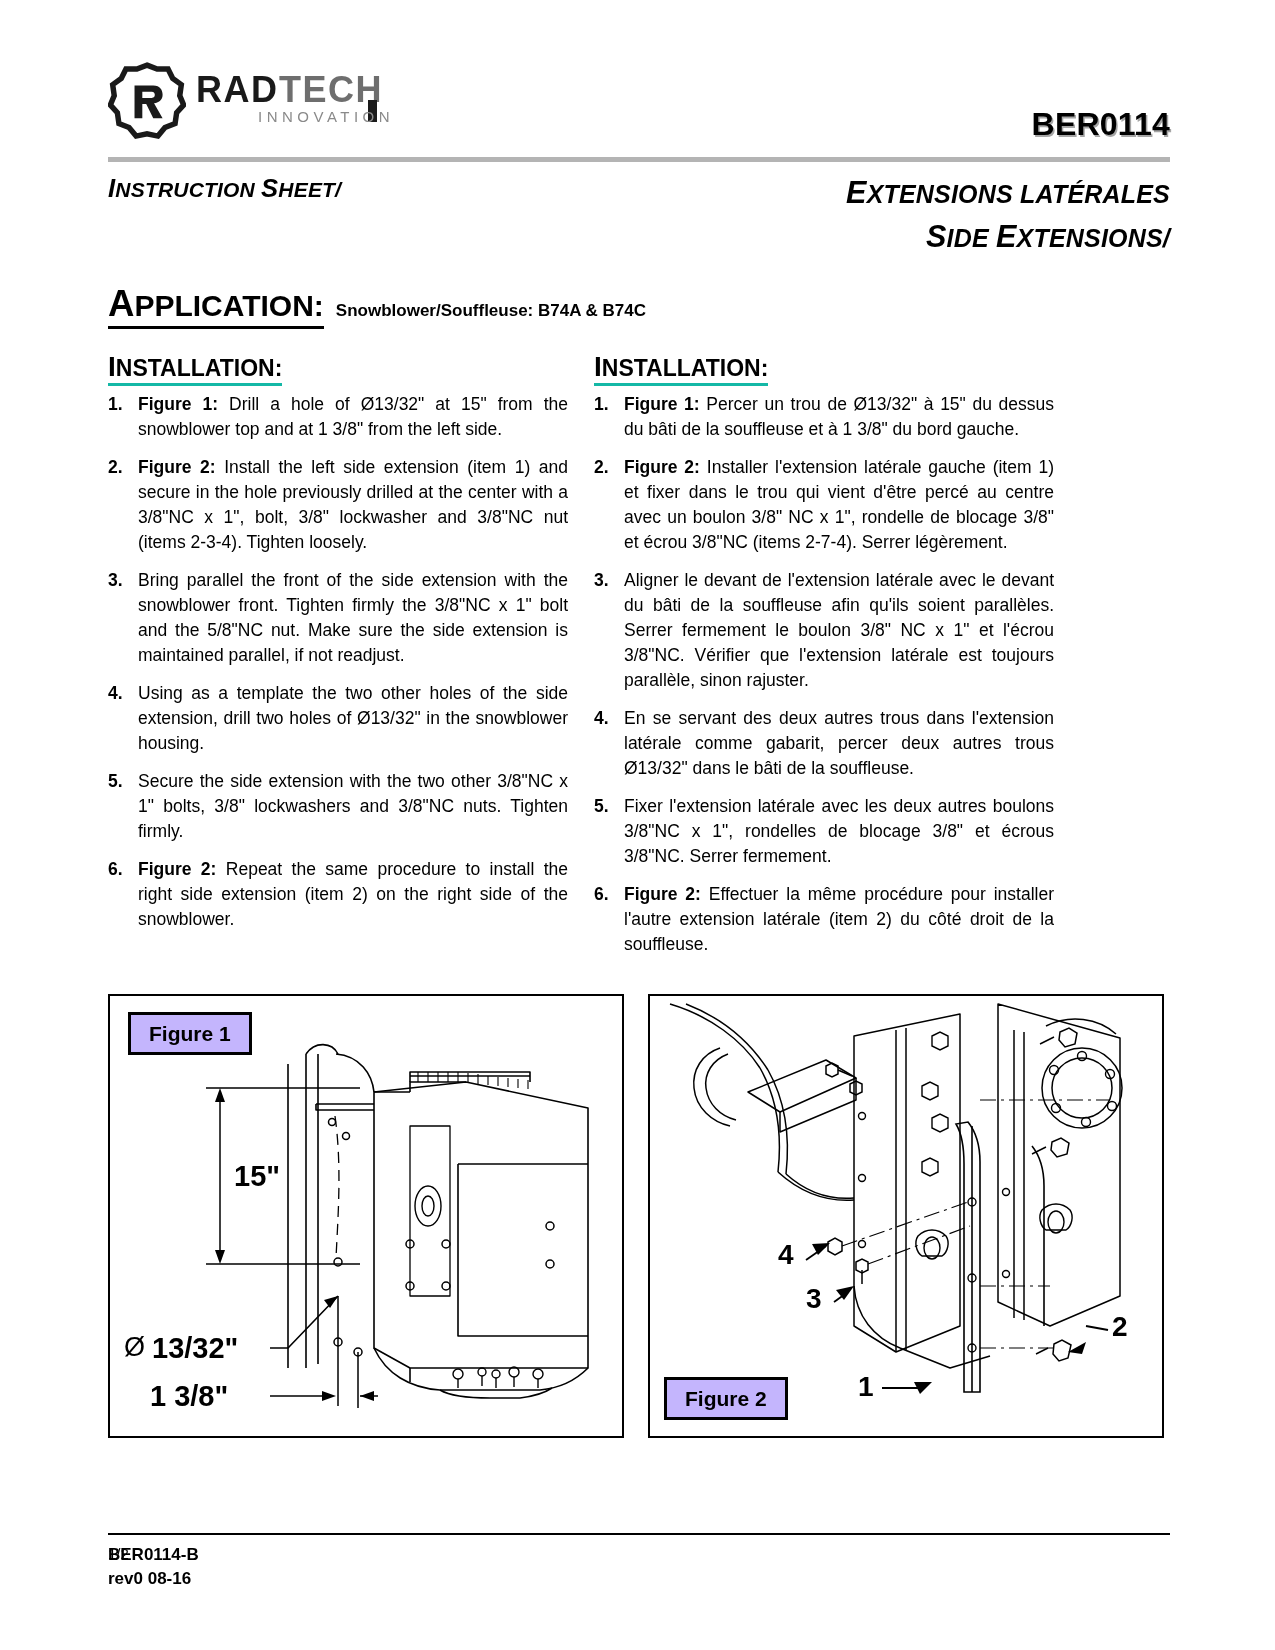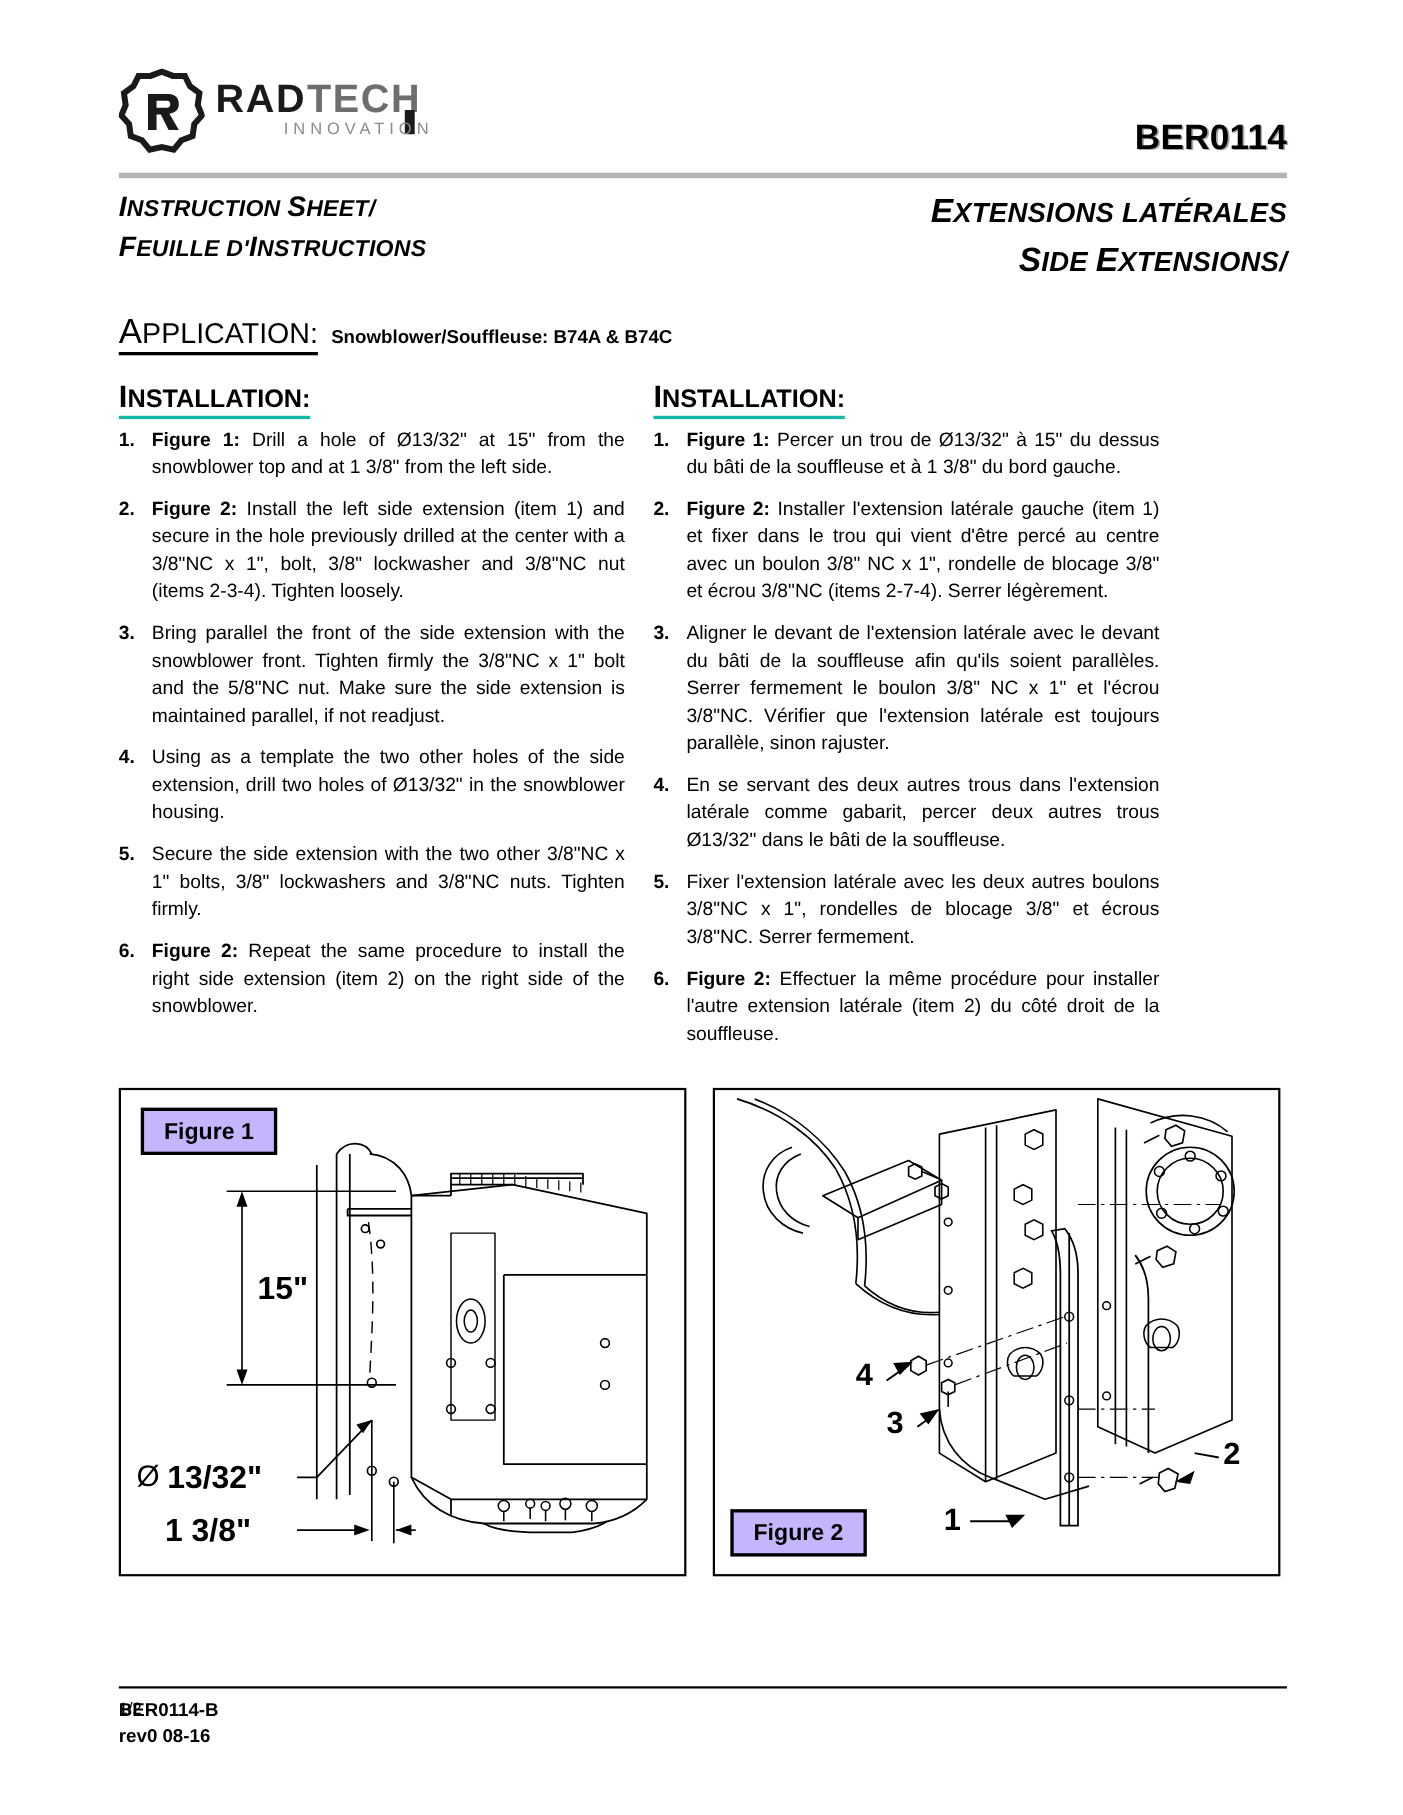--- a/index.html
+++ b/index.html
@@ -88,22 +88,22 @@
 
   
   .application {
     margin-top: 26px;
     padding: 0 105px 0 108px;
     display: flex;
     align-items: baseline;
     gap: 12px;
   }
   .app-label {
-    font-size: 26px;
-    font-weight: normal;
+    font-size: 30px;
+    font-weight: bold;
     border-bottom: 3px solid #000;
     padding-bottom: 1px;
     line-height: 1.1;
   }
   .app-value {
     font-size: 17px;
     font-weight: bold;
   }
 
   
@@ -218,23 +218,20 @@
     </div>
 
     <div class="partnum">BER0114</div>
     <div class="hrule"></div>
   </div>
 
   <div class="titlerow">
     <div class="sheet-title">
       <div class="sc">
         <span class="cap">I</span><span>nstruction </span><span class="cap">S</span><span>heet/</span>
-      </div>
-      <div class="sc">
-        <span class="cap">F</span><span>euille d'</span><span class="cap">I</span><span>nstructions</span>
       </div>
     </div>
     <div class="doc-title">
       <div class="sc">
         <span class="cap">E</span><span>xtensions latérales</span>
       </div>
       <div class="sc">
         <span class="cap">S</span><span>ide </span><span class="cap">E</span><span>xtensions/</span>
       </div>
     </div>

